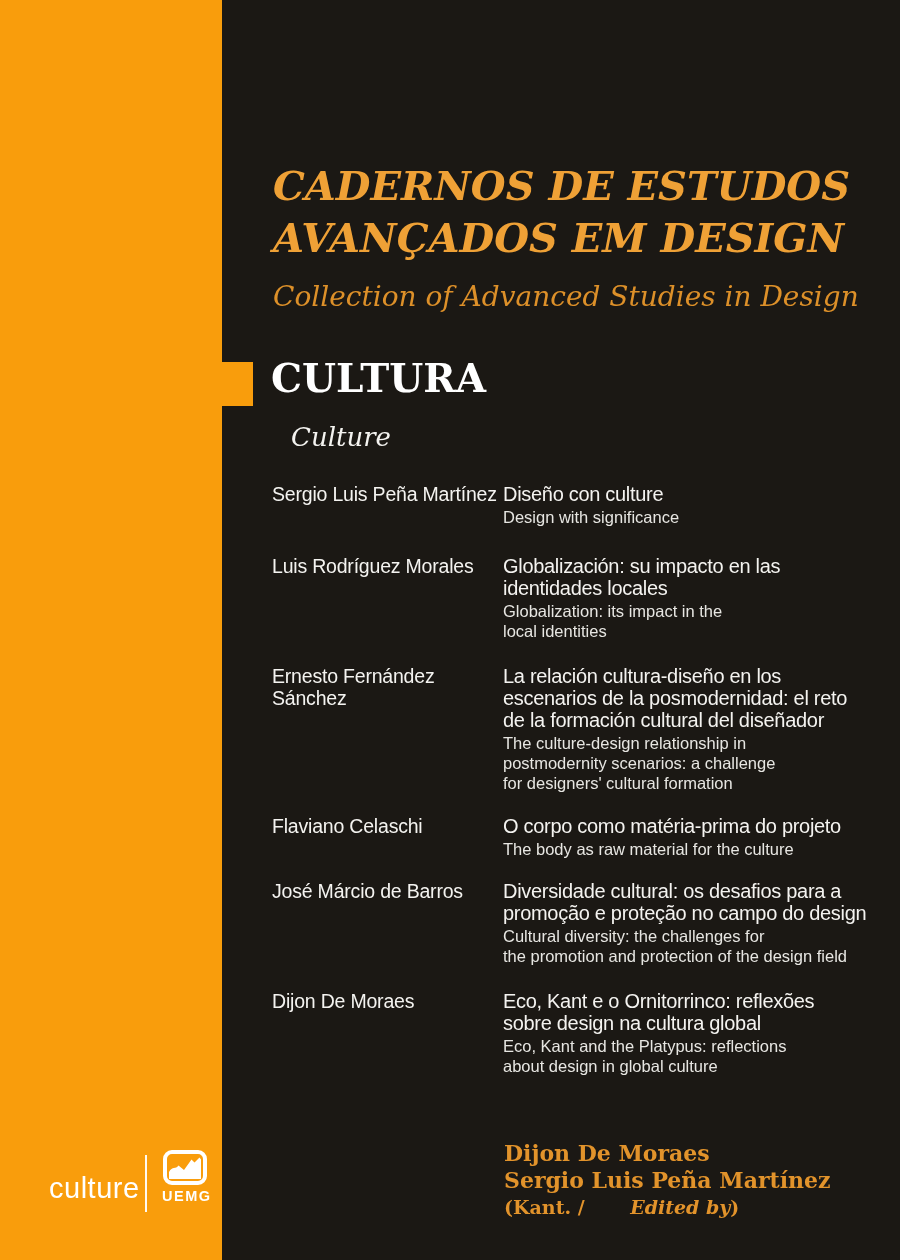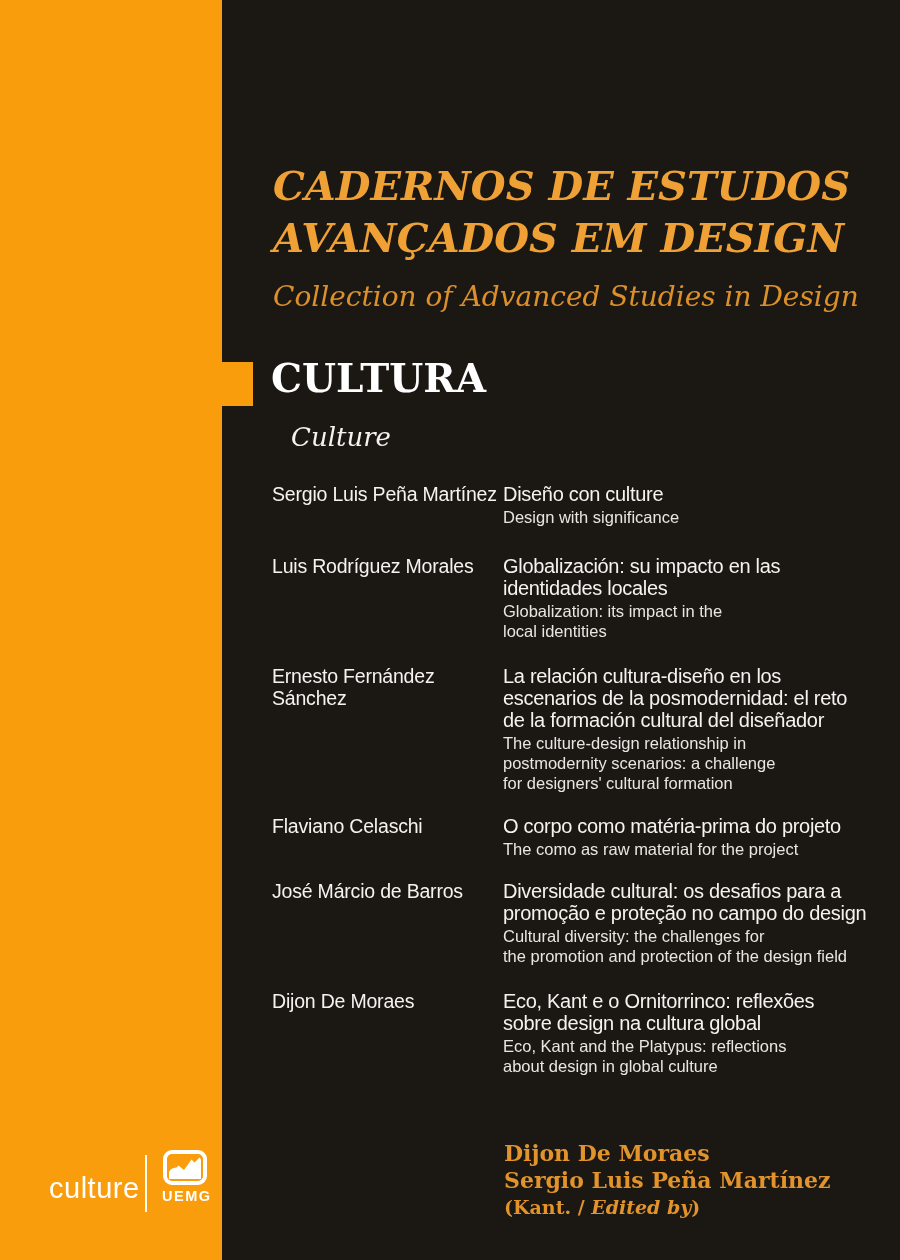--- a/index.html
+++ b/index.html
@@ -56,21 +56,21 @@
   }
 
   
   .editors{
     position:absolute;left:504px;top:1140px;
     font-family:"DejaVu Serif",serif;font-weight:bold;
     color:var(--editors-orange,#e2932b);
   }
   .ed-name{font-size:22px;line-height:27px;}
   .ed-role{font-size:19px;line-height:27px;}
-  .ed-role em{font-style:italic;}
+  .ed-role em{font-style:italic;margin-left:39px;}
 
   
   .editora{
     position:absolute;left:49px;top:1172px;
     font-size:29px;letter-spacing:0.5px;color:#fff;
   }
   .pub-divider{
     position:absolute;left:145px;top:1155px;width:2px;height:57px;
     background:rgba(255,255,255,0.95);
   }
@@ -123,21 +123,21 @@
 de la formación cultural del diseñador</div>
           <div class="title-en">The culture-design relationship in
 postmodernity scenarios: a challenge
 for designers' cultural formation</div>
         </div>
       </div>
       <div class="entry" style="top: 815px;">
         <div class="author">Flaviano Celaschi</div>
         <div class="titles">
           <div class="title-pt">O corpo como matéria-prima do projeto</div>
-          <div class="title-en">The como as raw material for the project</div>
+          <div class="title-en">The body as raw material for the culture</div>
         </div>
       </div>
       <div class="entry" style="top: 880px;">
         <div class="author">José Márcio de Barros</div>
         <div class="titles">
           <div class="title-pt">Diversidade cultural: os desafios para a
 promoção e proteção no campo do design</div>
           <div class="title-en">Cultural diversity: the challenges for
 the promotion and protection of the design field</div>
         </div>

